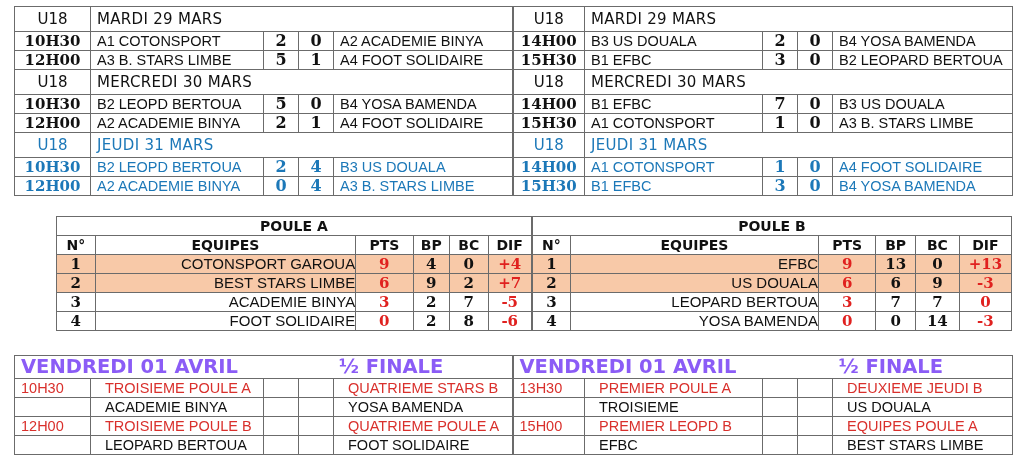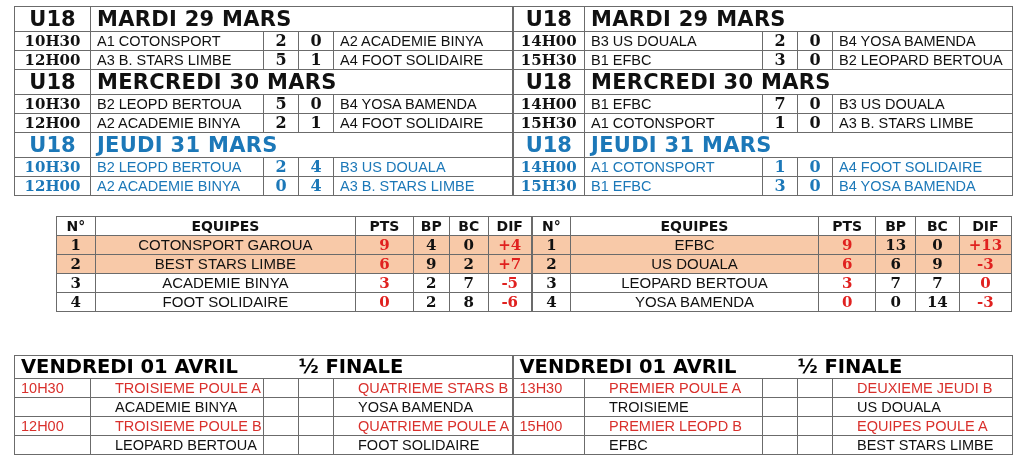--- a/index.html
+++ b/index.html
@@ -1,48 +1,48 @@
 <!DOCTYPE html>
 <html><head>
 <meta charset="utf-8">
 <style>
   html,body{margin:0;padding:0;background:#ffffff;}
   body{width:1024px;height:456px;overflow:hidden;position:relative;font-family:"DejaVu Sans","Liberation Sans",sans-serif;color:#111;}
   table{border-collapse:collapse;table-layout:fixed;}
   td,th{border:1px solid #6b6b6b;padding:0;white-space:nowrap;overflow:hidden;}
   .sched{position:absolute;left:14px;top:6px;width:998px;}
   .sched td{height:18px;font-size:13.5px;line-height:18px;}
-  .sched tr.hdr td{height:24px;line-height:24px;font-weight:bold;font-size:21px;}
+  .sched tr.hdr td{height:24px;line-height:24px;font-weight:normal;font-size:15px;}
   .sched td.cat{text-align:center;font-size:19.5px;}
   .sched td.day{padding-left:6px;letter-spacing:0.3px;}
   .sched td.time{text-align:center;font-weight:bold;font-size:15px;font-family:"DejaVu Serif","Liberation Serif",serif;}
   .sched td.team{padding-left:6px;font-family:"Liberation Sans",sans-serif;font-size:14.5px;}
   .sched td.score{text-align:center;font-weight:bold;font-size:16px;font-family:"DejaVu Serif","Liberation Serif",serif;}
   .sched td.split{border-left:2px solid #6b6b6b;}
   .blue td{color:#1c78b8;}
   .sched td.nb{border-right:none;}
 
   .poule{position:absolute;left:56px;top:216px;width:956px;}
   .poule td{height:18px;line-height:18px;font-size:14.5px;text-align:center;}
   .poule tr.ttl td{font-weight:bold;font-size:14px;}
   .poule tr.col td{font-weight:bold;font-size:14px;}
   .poule td.num{font-weight:bold;font-family:"DejaVu Serif","Liberation Serif",serif;font-size:15px;}
-  .poule td.eq{text-align:center;font-family:"Liberation Sans",sans-serif;font-size:15px;}
+  .poule td.eq{text-align:right;font-family:"Liberation Sans",sans-serif;font-size:15px;}
   .poule td.red{color:#e0211f;}
   .poule tr.q td{background:#f8c9a8;}
   .poule td.split{border-left:2px solid #6b6b6b;}
 
   .finals{position:absolute;left:14px;top:355px;width:998px;}
   .finals td{height:18px;line-height:18px;font-size:14.5px;font-family:"Liberation Sans",sans-serif;}
-  .finals tr.fh td{height:22px;line-height:22px;font-weight:bold;color:#000000;font-size:19.5px;font-family:"DejaVu Sans","Liberation Sans",sans-serif;}
+  .finals tr.fh td{height:22px;line-height:22px;font-weight:bold;color:#8b5cf6;font-size:19.5px;font-family:"DejaVu Sans","Liberation Sans",sans-serif;}
   .finals td.ftime{color:#d9302c;padding-left:6px;}
-  .finals td.fteam{padding-left:24px;}
+  .finals td.fteam{padding-left:14px;}
   .finals td.rd{color:#d9302c;}
   .finals td.split{border-left:2px solid #6b6b6b;}
-  .finals td.right{text-align:left;padding-right:28px;}
+  .finals td.right{text-align:center;padding-right:28px;}
   .finals td.left{padding-left:6px;}
 </style>
 </head>
 <body>
 
 <table class="sched">
   <colgroup>
     <col style="width:76px">
       <col style="width:173px">
       <col style="width:35px">
@@ -160,20 +160,24 @@
       <col style="width:37px">
       <col style="width:42px">
     <col style="width:37px">
       <col style="width:238px">
       <col style="width:55px">
       <col style="width:38px">
       <col style="width:42px">
       <col style="width:50px">
   </colgroup>
   <tbody>
+      <tr class="ttl">
+    <td colspan="6">POULE A</td>
+    <td colspan="6" class="split">POULE B</td>
+  </tr>
   <tr class="col">
     <td>N°</td>
     <td>EQUIPES</td>
     <td>PTS</td>
     <td>BP</td>
     <td>BC</td>
     <td>DIF</td>
     <td class="split">N°</td>
     <td>EQUIPES</td>
     <td>PTS</td>

